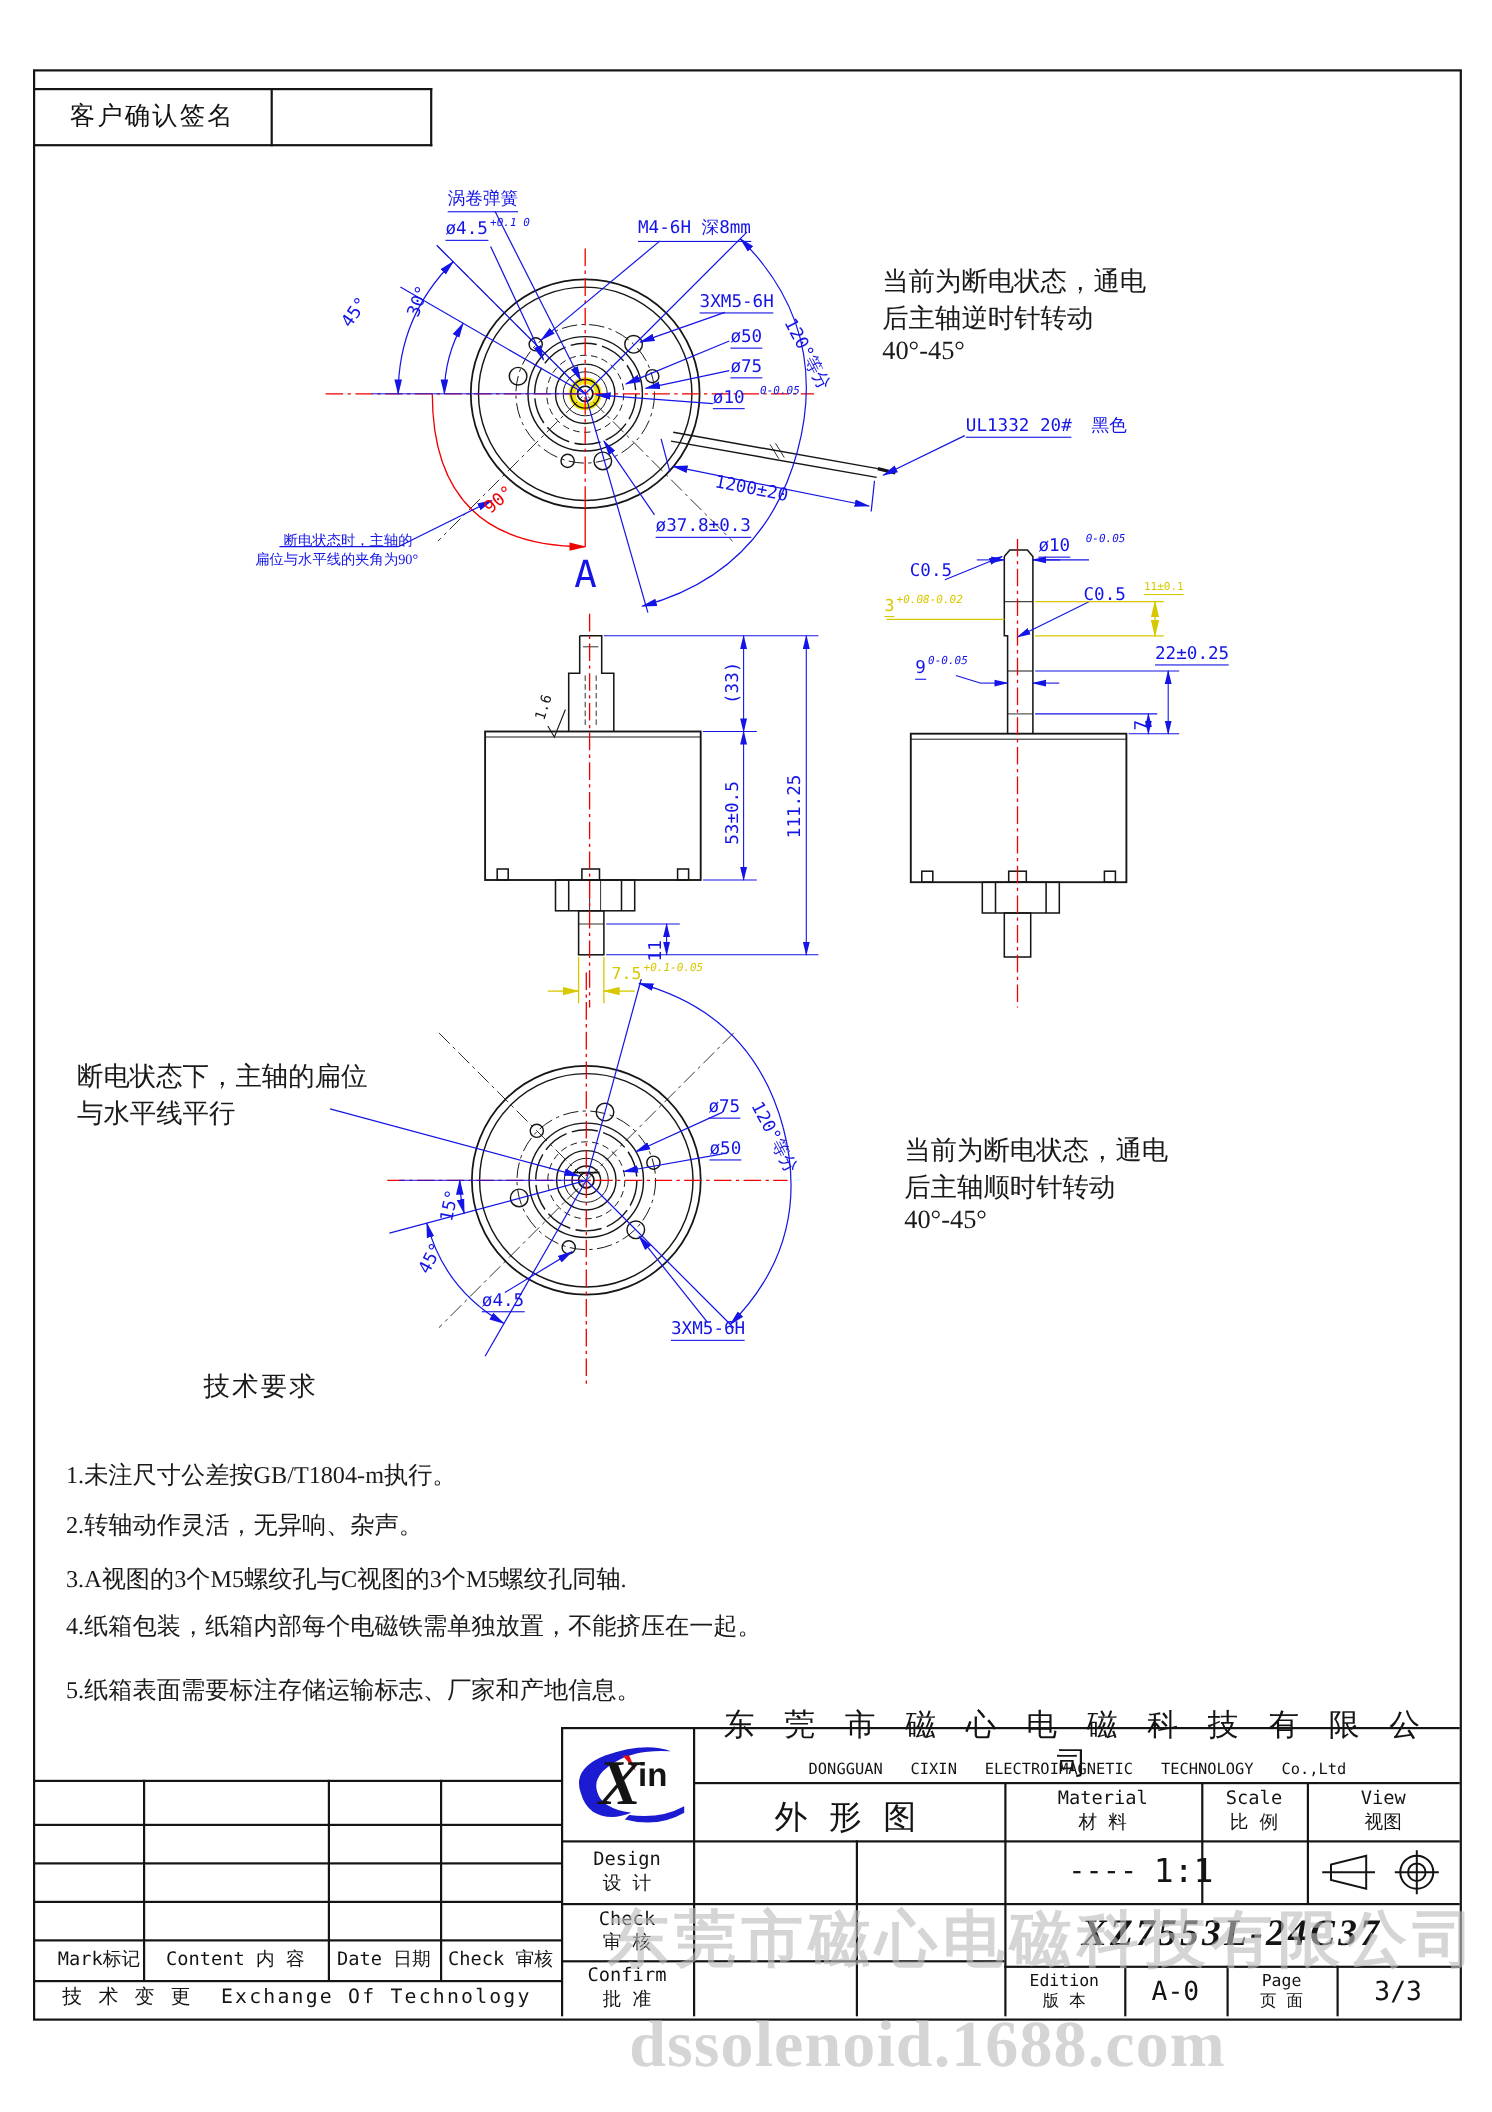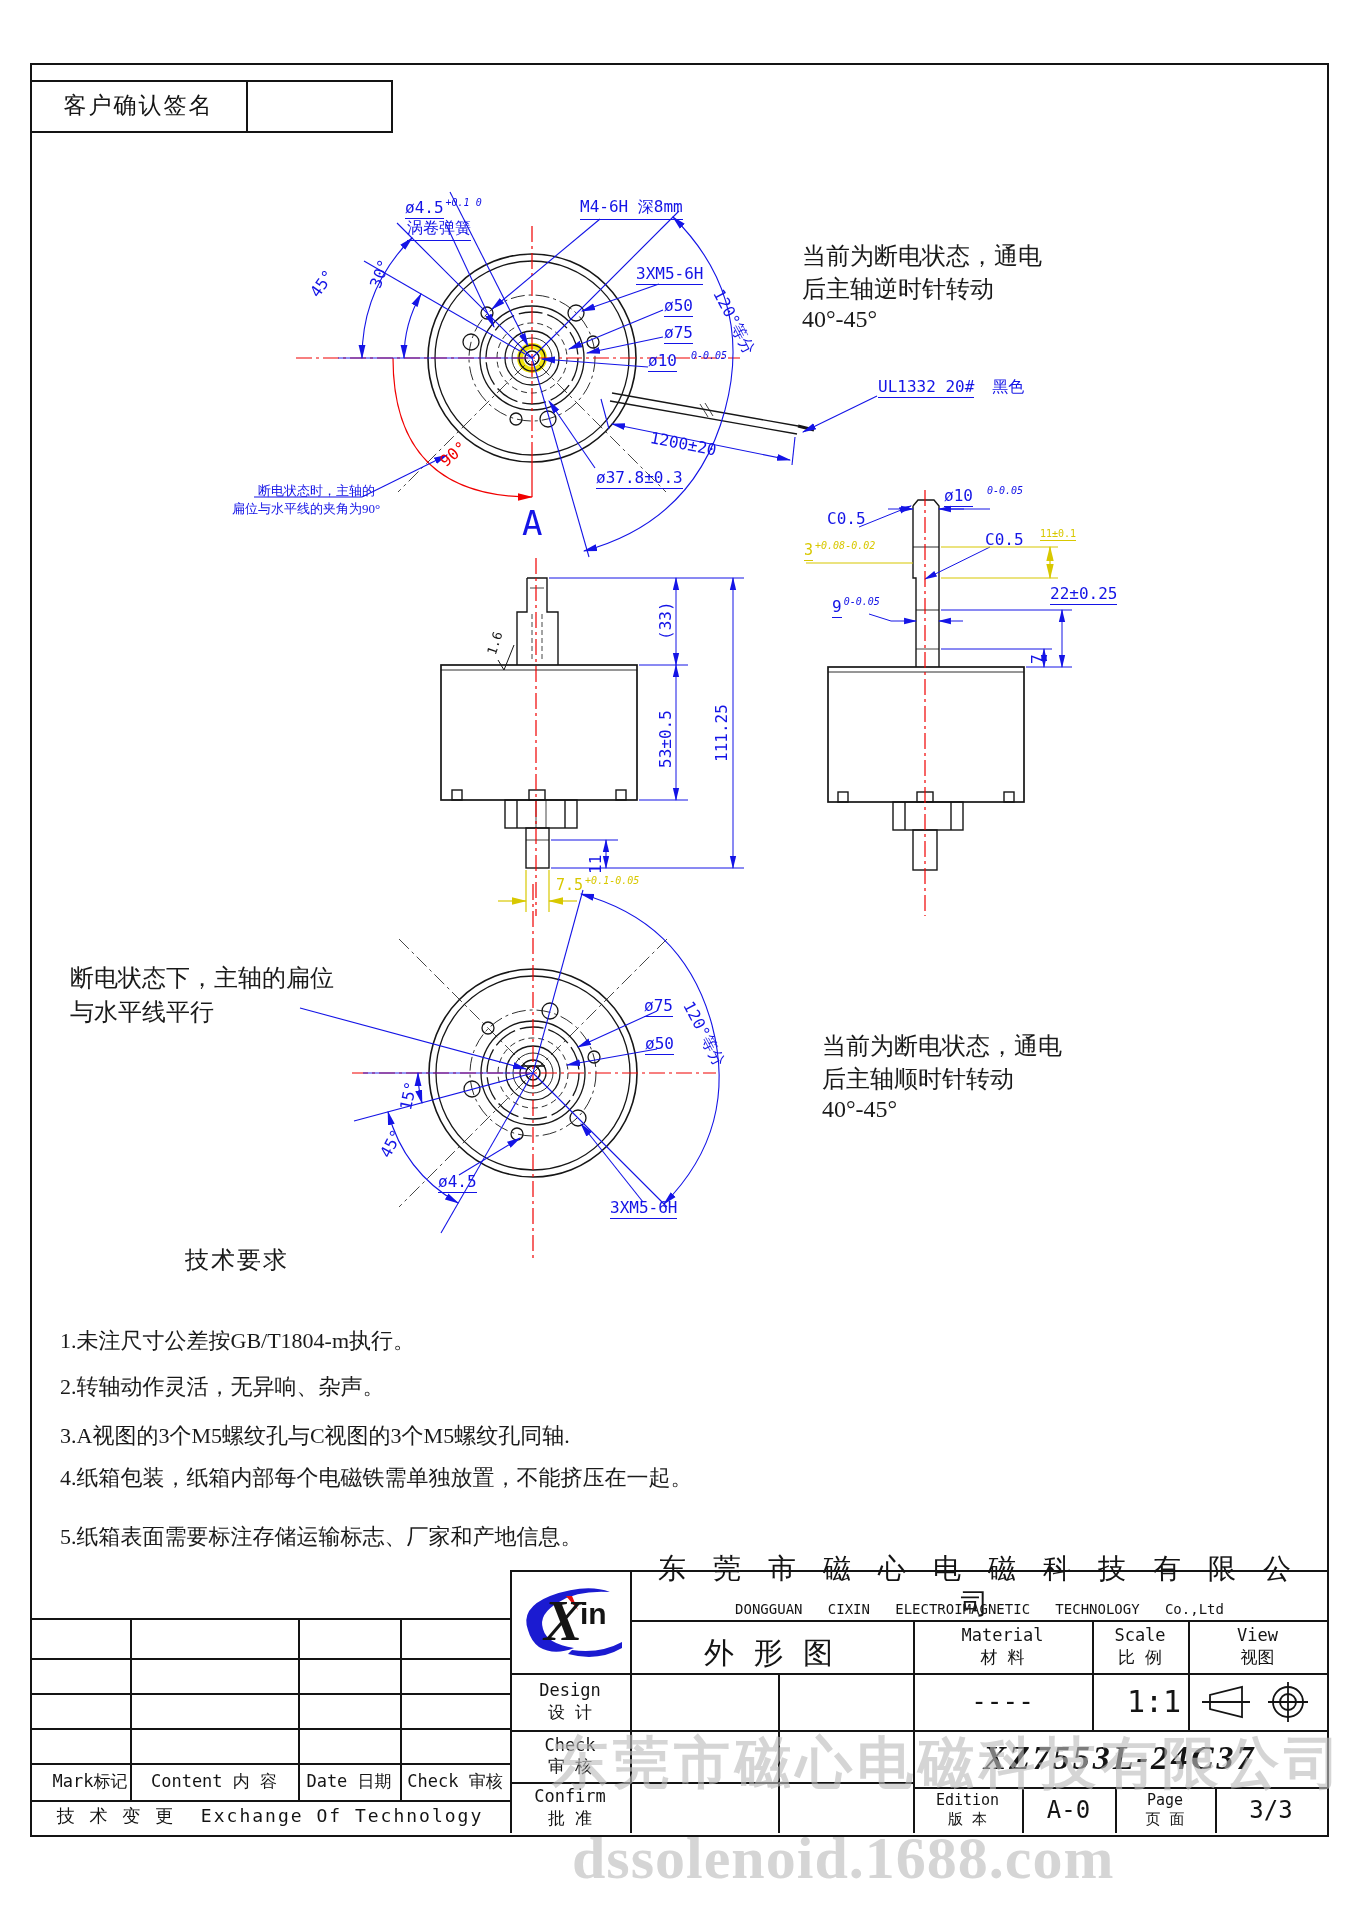--- a/index.html
+++ b/index.html
@@ -228,21 +228,21 @@
       <line x1="533" y1="1073" x2="441" y2="1233"></line>
       <path d="M418,1073 Q418,1088 422,1103" marker-start="url(#aB)" marker-end="url(#aB)"></path>
       <path d="M388,1112 Q404,1172 458,1203" marker-start="url(#aB)" marker-end="url(#aB)"></path>
       <line x1="533" y1="1073" x2="583" y2="890"></line>
       <line x1="533" y1="1073" x2="667" y2="1207"></line>
       <path d="M581,894 Q684,922 712,1025" marker-start="url(#aB)"></path>
       <path d="M712,1025 Q739,1128 664,1204" marker-end="url(#aB)"></path>
     </g>
   </svg>
 
-  <div class="dim" style="left:407px;top:170px;margin-top:48px;"><span class="u">涡卷弹簧</span></div>
+  <div class="dim" style="left:407px;top:170px;"><span class="u">涡卷弹簧</span></div>
   <div class="dim" style="left:405px;top:198px;"><span class="u">ø4.5</span><span class="tol"><i>+0.1</i><i> 0</i></span></div>
   <div class="dim" style="left:580px;top:197px;"><span class="u">M4-6H 深8mm</span></div>
   <div class="dim" style="left:636px;top:264px;"><span class="u">3XM5-6H</span></div>
   <div class="dim" style="left:664px;top:296px;"><span class="u">ø50</span></div>
   <div class="dim" style="left:664px;top:323px;"><span class="u">ø75</span></div>
   <div class="dim" style="left:648px;top:351px;"><span class="u">ø10</span><span class="tol"><i>  0</i><i>-0.05</i></span></div>
   <div class="dim" style="left:306px;top:290px;transform:rotate(-55deg);transform-origin:0 0;"><span>45°</span></div>
   <div class="dim" style="left:366px;top:284px;transform:rotate(-70deg);transform-origin:0 0;"><span>30°</span></div>
   <div class="dim" style="left:726px;top:286px;transform:rotate(62deg);transform-origin:0 0;"><span>120°等分</span></div>
   <div class="dim" style="left:878px;top:377px;"><span class="u">UL1332 20#</span><span style="margin-left:18px;">黑色</span></div>
@@ -348,21 +348,21 @@
     </div>
   <div class="cell tb-en" style="left:512px;top:1784px;width:116px;height:47px;font-size:17px;">
       <span>Confirm</span>
       <span>批 准</span>
     </div>
   <div class="cell" style="left:632px;top:1675px;width:144px;height:53px;"></div>
   <div class="cell" style="left:780px;top:1675px;width:131px;height:53px;"></div>
   <div class="cell tb-en" style="left:915px;top:1675px;width:175px;height:53px;font-size:26px;">
       <span>----</span>
     </div>
-  <div class="cell tb-en" style="left:1108px;top:1675px;width:92px;height:53px;font-size:30px;justify-content:center;">
+  <div class="cell tb-en" style="left:1030px;top:1675px;width:92px;height:53px;font-size:30px;justify-content:center;">
       <span>1:1</span>
     </div>
   <div class="cell" style="left:913px;top:1732px;width:414px;height:53px;font-size:34px;font-style:italic;font-weight:bold;font-family:'Liberation Serif',serif;letter-spacing:3px;">
       <span>XZ7553L-24C37</span>
     </div>
   <div class="cell tb-en" style="left:915px;top:1789px;width:105px;height:42px;font-size:15px;">
       <span>Edition</span>
       <span>版 本</span>
     </div>
   <div class="cell tb-en" style="left:1024px;top:1789px;width:89px;height:42px;font-size:24px;">

